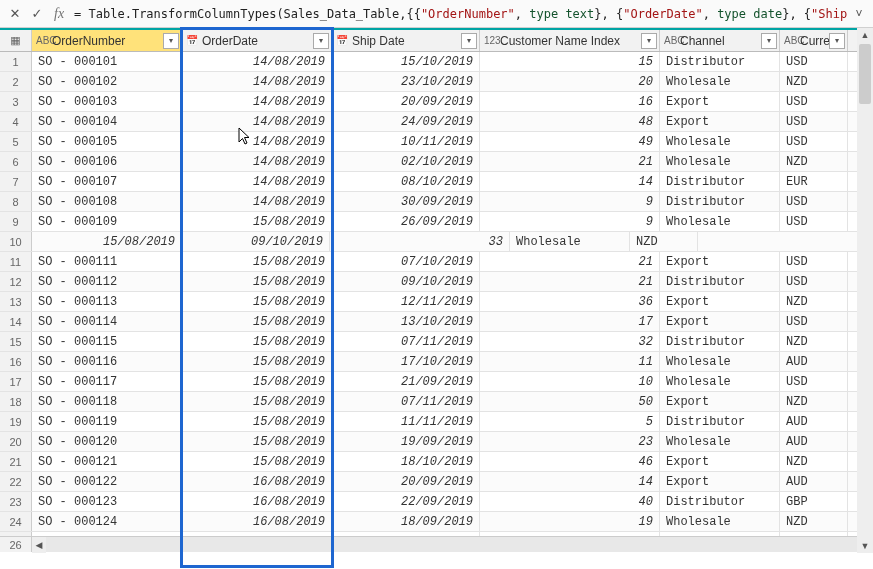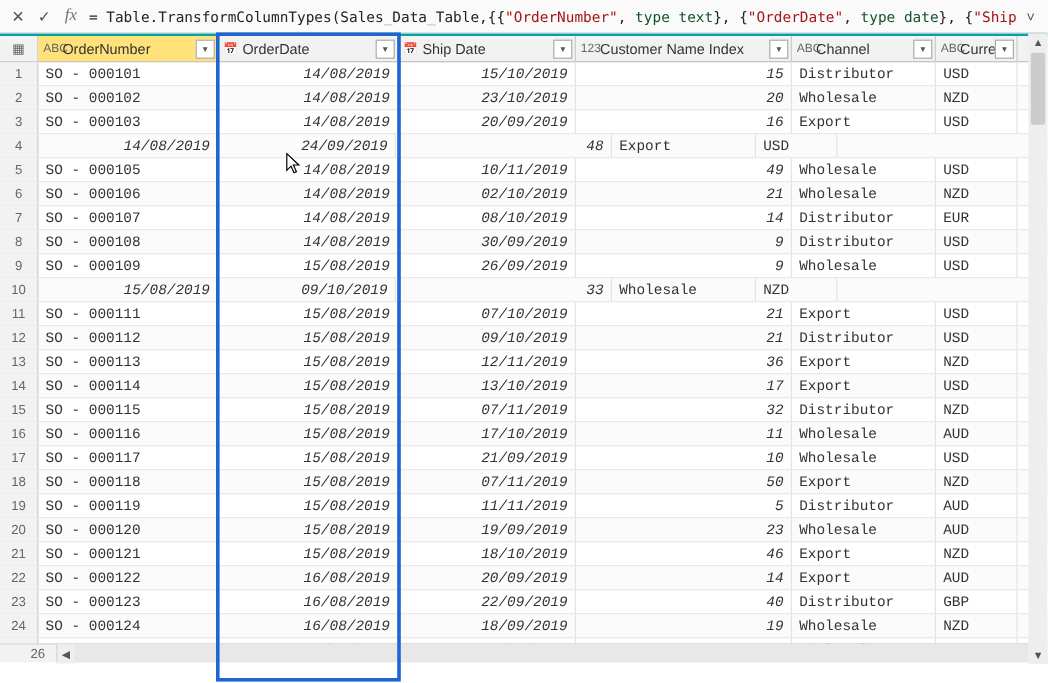--- a/index.html
+++ b/index.html
@@ -154,21 +154,20 @@
   .c2 { width: 148px; }
   .c3 { width: 180px; }
   .c4 { width: 120px; }
   .c5 { width: 68px; }
   
   .sb-row {
     height: 16px;
     display: flex;
     border-top: 1px solid #ccc;
     background: #f2f2f2;
-    padding-left: 16px;
   }
   .sb-corner {
     width: 32px;
     border-right: 1px solid #ccc;
     display:flex;align-items:center;justify-content:center;
     color:#666;font-size:11px;
   }
   .hscroll {
     flex: 1;
     background: #e8e8e8;
@@ -295,20 +294,21 @@
           <div class="rownum">3</div>
           <div class="cell text c0">SO - 000103</div>
           <div class="cell date c1">14/08/2019</div>
           <div class="cell date c2">20/09/2019</div>
           <div class="cell num c3">16</div>
           <div class="cell text c4">Export</div>
           <div class="cell text c5">USD</div>
         </div>
         <div class="row">
           <div class="rownum">4</div>
+          <div class="cell text c0">SO - 000104</div>
           <div class="cell date c1">14/08/2019</div>
           <div class="cell date c2">24/09/2019</div>
           <div class="cell num c3">48</div>
           <div class="cell text c4">Export</div>
           <div class="cell text c5">USD</div>
         </div>
         <div class="row">
           <div class="rownum">5</div>
           <div class="cell text c0">SO - 000105</div>
           <div class="cell date c1">14/08/2019</div>

